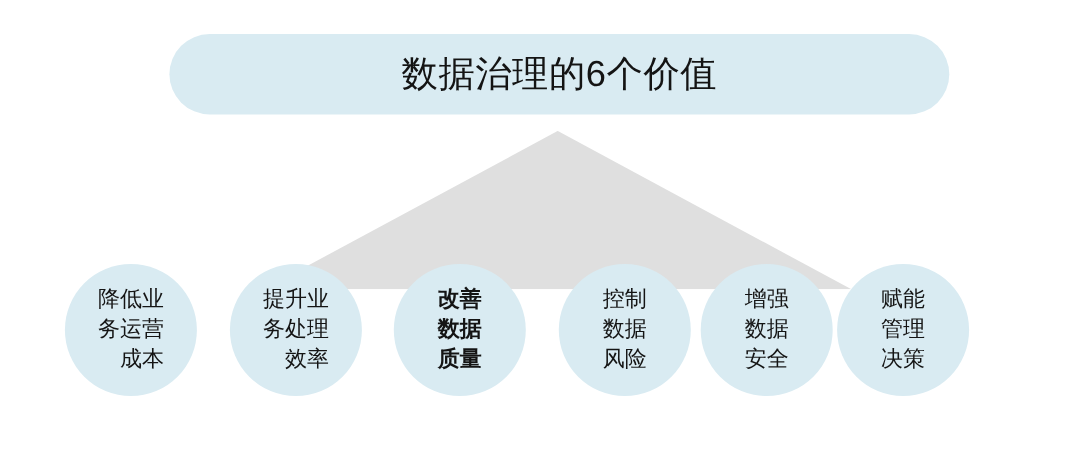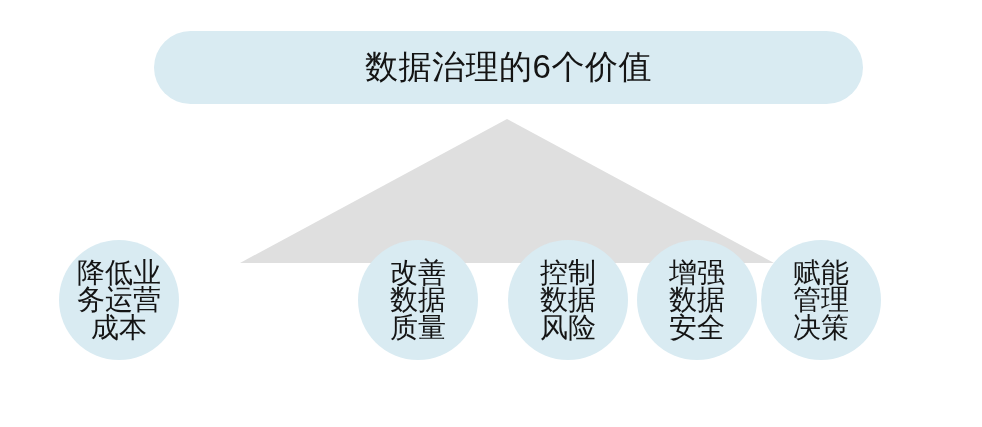--- a/index.html
+++ b/index.html
@@ -54,28 +54,29 @@
     width: 120px;
     height: 120px;
     border-radius: 50%;
     background: var(--bubble-fill);
     display: flex;
     align-items: center;
     justify-content: center;
     text-align: center;
   }
   .value-circle-label {
-    font-size: 28px;
+    font-size: 20px;
     line-height: 27.5px;
     white-space: pre-line;
     color: var(--text);
+    text-align: right;
   }
   .c1 { left: 59px; }
   .c2 { left: 209px; }
-  .c3 { left: 358px; }
+  .c3 { left: 358px; font-weight: bold; }
   .c4 { left: 508px; }
   .c5 { left: 637px; }
   .c6 { left: 761px; }
 </style>
 </head>
 <body>
 
 <div class="canvas">
 
   <div class="title-pill">
@@ -85,20 +86,25 @@
   <svg class="triangle-svg" viewBox="0 0 534 144" preserveAspectRatio="none" aria-hidden="true">
     <polygon points="267,0 0,144 534,144"></polygon>
   </svg>
 
   <div class="value-circle c1">
     <span class="value-circle-label">降低业
 务运营
 成本</span>
   </div>
 
+  <div class="value-circle c2">
+    <span class="value-circle-label">提升业
+务处理
+效率</span>
+  </div>
 
   <div class="value-circle c3">
     <span class="value-circle-label">改善
 数据
 质量</span>
   </div>
 
   <div class="value-circle c4">
     <span class="value-circle-label">控制
 数据

